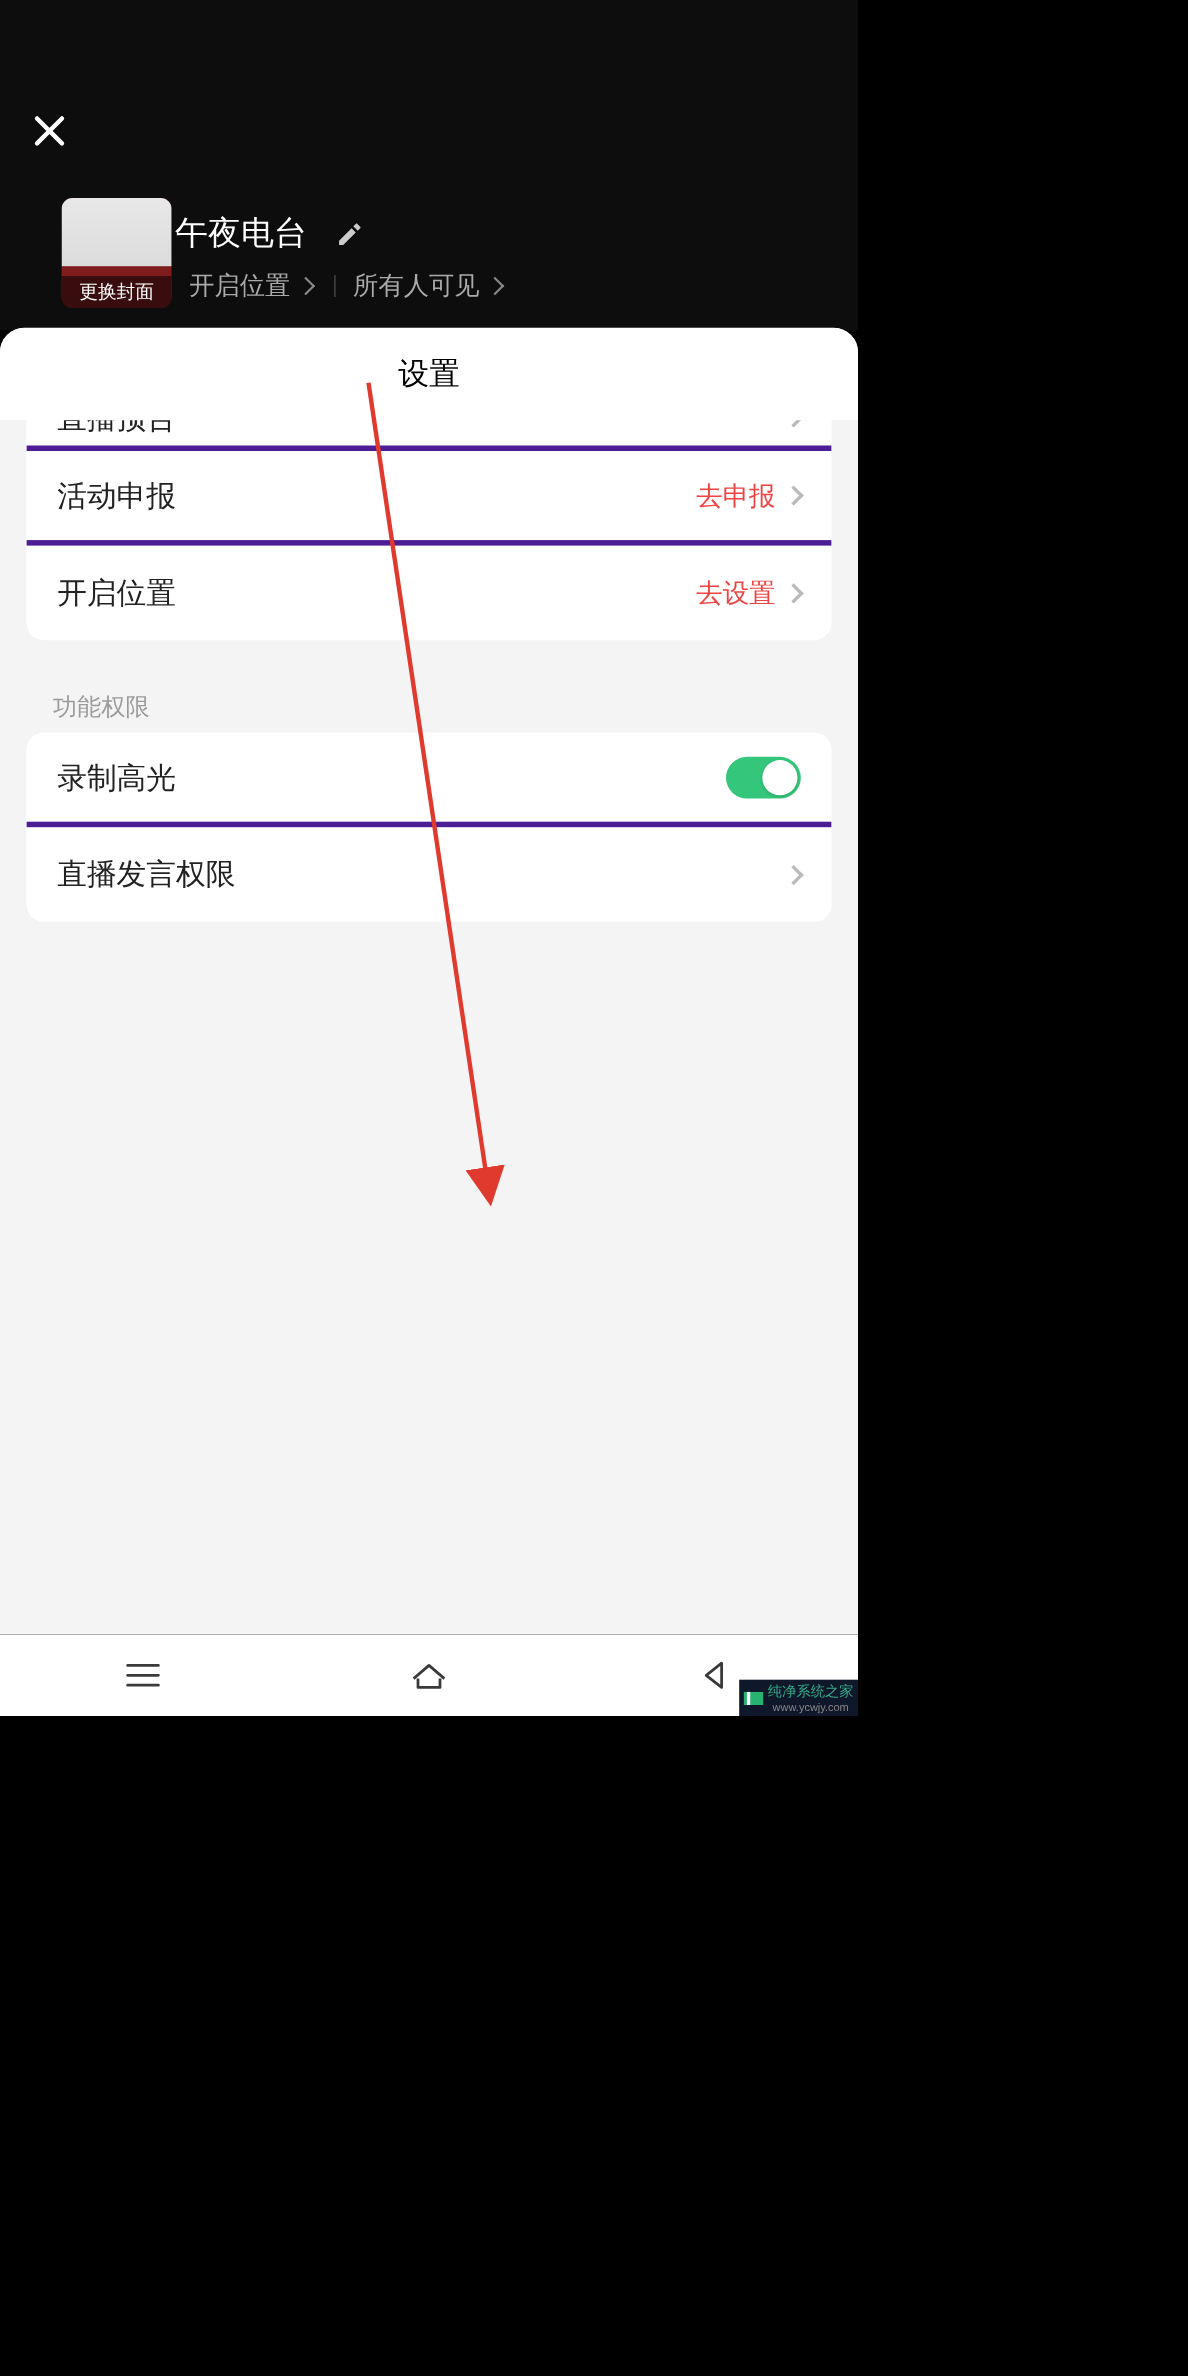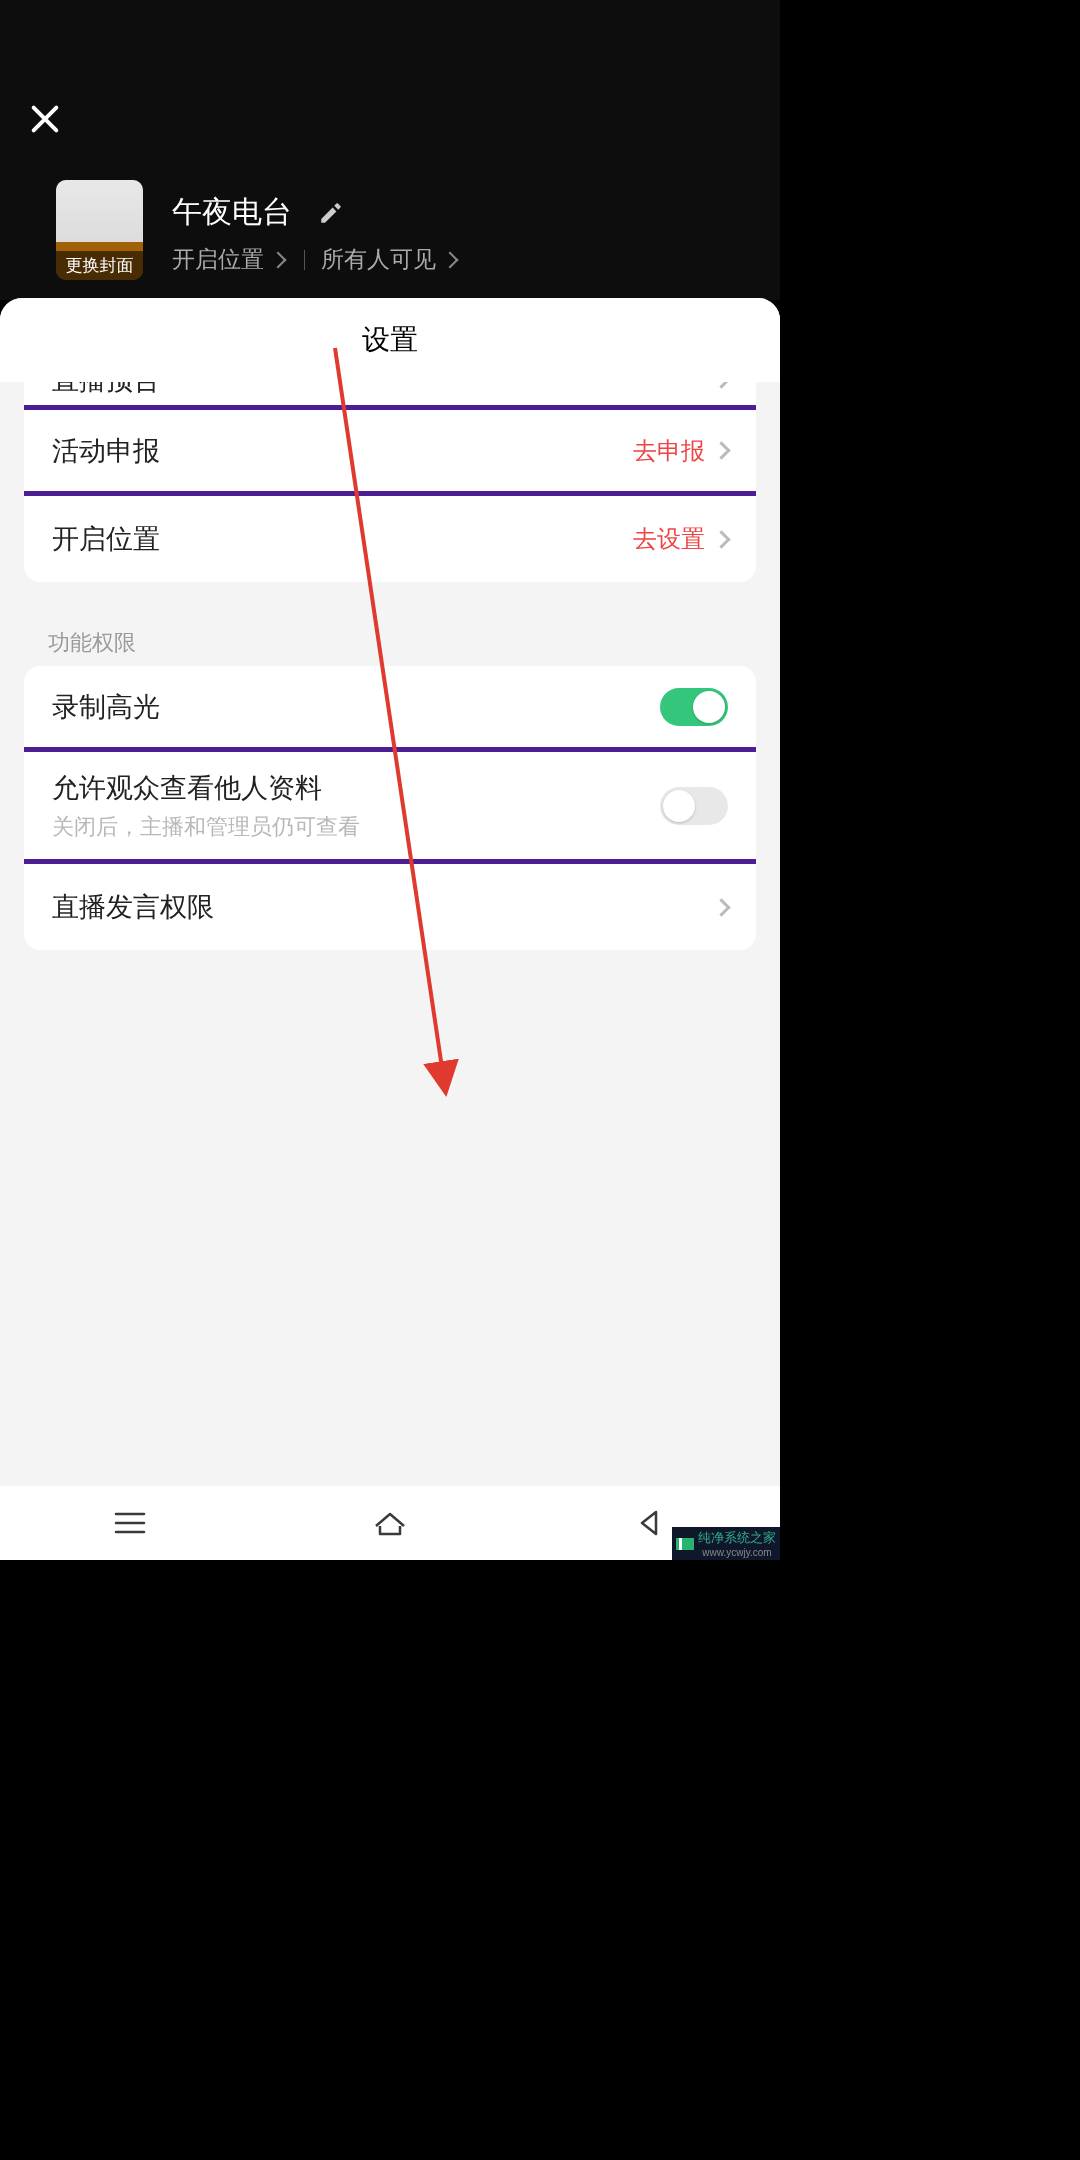--- a/index.html
+++ b/index.html
@@ -11,25 +11,25 @@
     .dark { position: absolute; top: 0; left: 0; right: 0; height: 300px; background: #0d0d0d; }
 
     .close-btn { position: absolute; top: 96px; left: 22px; width: 46px; height: 46px; display:flex; align-items:center; justify-content:center; cursor:pointer; }
     .close-btn svg { width: 34px; height: 34px; }
 
     .tabs { position:absolute; top:92px; left:118px; right:40px; display:flex; gap:58px; }
     .tab  { font-size:30px; color:#bfbfbf; padding-bottom:22px; position:relative; cursor:pointer; }
     .tab.active { color:#fff; font-weight:600; }
     .tab.active::after { content:""; position:absolute; bottom:0; left:50%; transform:translateX(-50%); width:30px; height:4px; border-radius:4px; background:#fff; }
 
-    .cover-wrap { position:absolute; top:180px; left:56px; width:87px; height:100px; border-radius:10px; overflow:hidden; background:#a16207; cursor:pointer; }
+    .cover-wrap { position:absolute; top:180px; left:56px; width:100px; height:100px; border-radius:10px; overflow:hidden; background:#7f1d1d; cursor:pointer; }
     .cover-bg   { width:100%; height:62%; background:linear-gradient(#e8e8e8,#dcdcdc); }
     .cover-lbl  { position:absolute; bottom:0; left:0; right:0; text-align:center; font-size:17px; color:#fff; background:rgba(0,0,0,.55); padding:3px 0; }
 
-    .title-row { position:absolute; top:192px; left:172px; display:flex; align-items:center; gap:26px; }
+    .title-row { position:absolute; top:192px; left:159px; display:flex; align-items:center; gap:26px; }
     .room-ttl  { font-size:30px; color:#fff; }
     .edit-icn  { width:26px; height:26px; color:#ccc; }
 
     .sub-row   { position:absolute; top:244px; left:172px; display:flex; align-items:center; gap:10px; font-size:23px; color:#aaaaaa; }
     .sub-row .chev{ width:12px; height:12px; border-top:2px solid #888; border-right:2px solid #888; transform:rotate(45deg); margin:0 4px 0 -2px; }
     .sub-row .divider{ width:1px; height:20px; background:#555; margin:0 6px; }
 
     
     .sheet { position:absolute; top:298px; left:0; right:0; bottom:74px; background:#f4f4f4; border-radius:22px 22px 0 0; overflow:hidden; }
     .sheet-hdr { height:84px; display:flex; align-items:center; justify-content:center; font-size:28px; background:#fff; }
@@ -126,29 +126,20 @@
 
       <div class="sect-hdr">功能权限</div>
 
       <div class="card" style="position:relative;">
         <div class="row">
           <span class="lbl">录制高光</span>
           <div class="switch on">
               <div class="knob"></div>
             </div>
         </div>
-        <div class="row tall" style="flex-direction:row; align-items:center;">
-          <div style="display:flex; flex-direction:column;">
-            <span class="lbl">允许观众查看他人资料</span>
-            <span class="desc">关闭后，主播和管理员仍可查看</span>
-          </div>
-          <div class="switch off">
-              <div class="knob"></div>
-            </div>
-        </div>
         <div class="row last">
           <span class="lbl">直播发言权限</span>
           <span class="chev" style="margin-left:auto;"></span>
         </div>
 
       </div>
     </div>
 
     <svg class="arrow-svg" viewBox="0 0 220 770">
       <defs>

